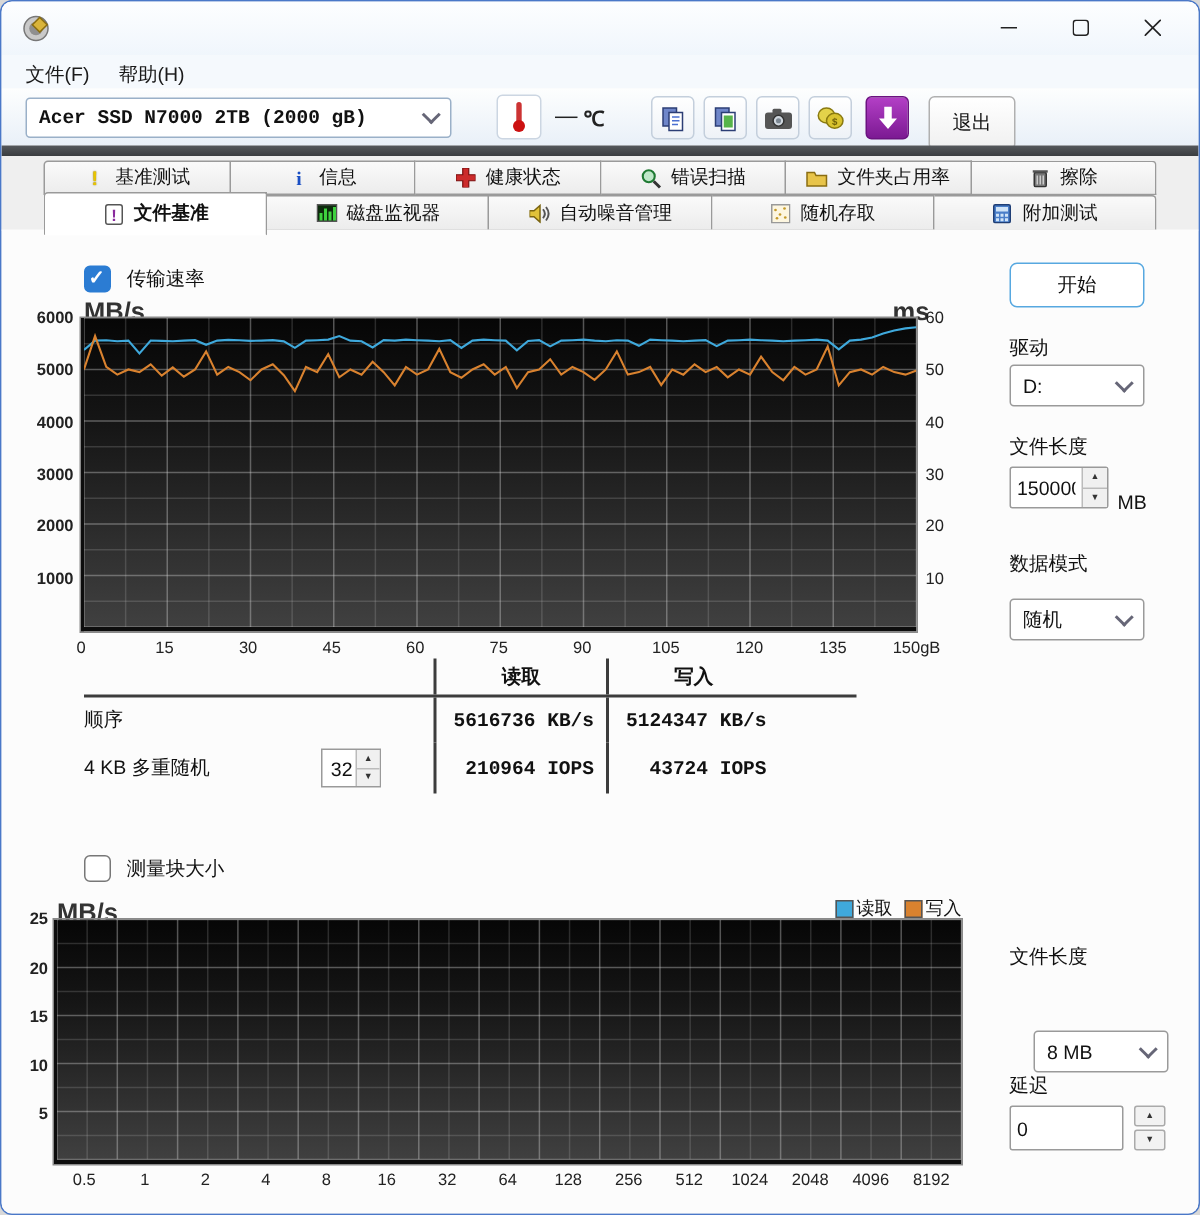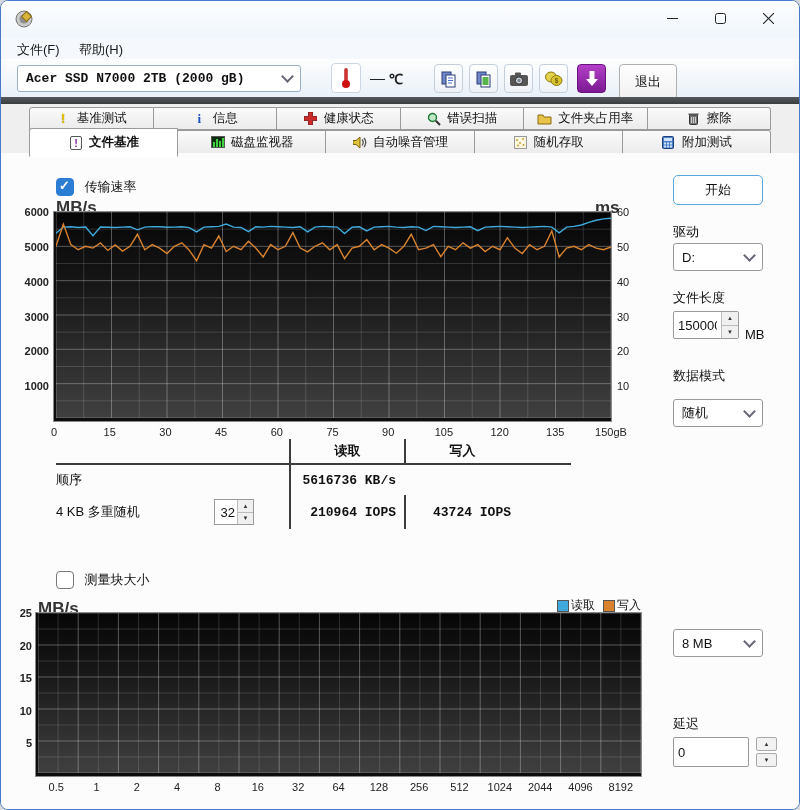--- a/index.html
+++ b/index.html
@@ -413,20 +413,21 @@
       <div class="trow thead">
         <span class="tc1"></span>
           <span class="tc2"></span>
         <span class="tc3">读取</span>
         <span class="tc4">写入</span>
       </div>
       <div class="trow r1">
         <span class="tc1">顺序</span>
           <span class="tc2"></span>
         <span class="tc3">5616736 KB/s</span>
+        <span class="tc4">5124347 KB/s</span>
       </div>
       <div class="trow r3">
         <span class="tc1">4 KB 多重随机</span>
         <span class="tc2">
           <span id="queue-spin">
             <input class="spin-val" value="32" style="">
             <span class="spin-arrows">
                 <button>▲</button>
                 <button>▼</button>
               </span>
@@ -513,27 +514,27 @@
         <span class="tick" style="left: 16.6667%;">2</span>
         <span class="tick" style="left: 23.3333%;">4</span>
         <span class="tick" style="left: 30%;">8</span>
         <span class="tick" style="left: 36.6667%;">16</span>
         <span class="tick" style="left: 43.3333%;">32</span>
         <span class="tick" style="left: 50%;">64</span>
         <span class="tick" style="left: 56.6667%;">128</span>
         <span class="tick" style="left: 63.3333%;">256</span>
         <span class="tick" style="left: 70%;">512</span>
         <span class="tick" style="left: 76.6667%;">1024</span>
-        <span class="tick" style="left: 83.3333%;">2044</span>
+        <span class="tick" style="left: 83.3333%;">2048</span>
         <span class="tick" style="left: 90%;">4096</span>
         <span class="tick" style="left: 96.6667%;">8192</span>
       </div>
 
     <span class="panel-label" style="top:476px;">文件长度</span>
-    <div class="dd" style="top:476px;">
+    <div class="dd" style="top:534px;margin-left:16px;">
       <span>8 MB</span>
       <span class="chev"></span>
     </div>
     <span class="panel-label" style="top:562px;">延迟</span>
     <div class="spinbox" id="delay-input">
       <input class="spin-val" value="0" style="">
     </div>
     <span id="delay-arrows">
       <button>▲</button>
       <button>▼</button>

